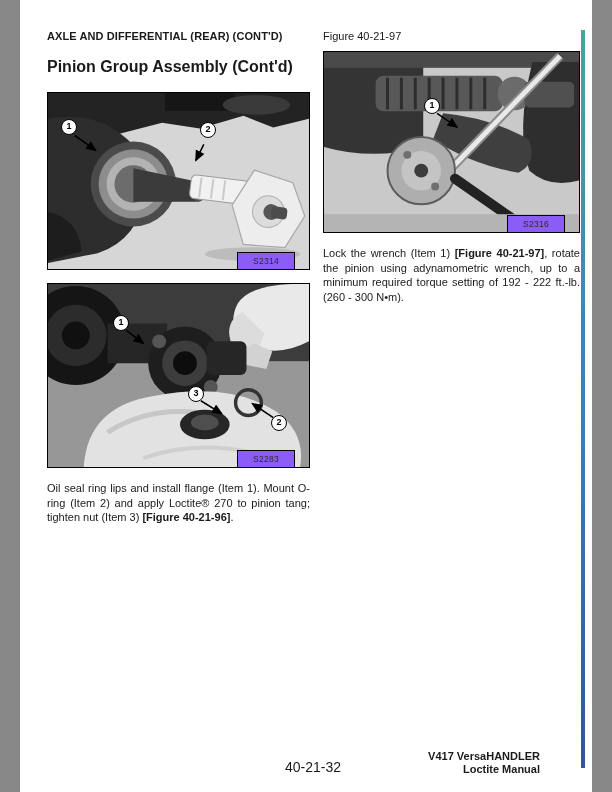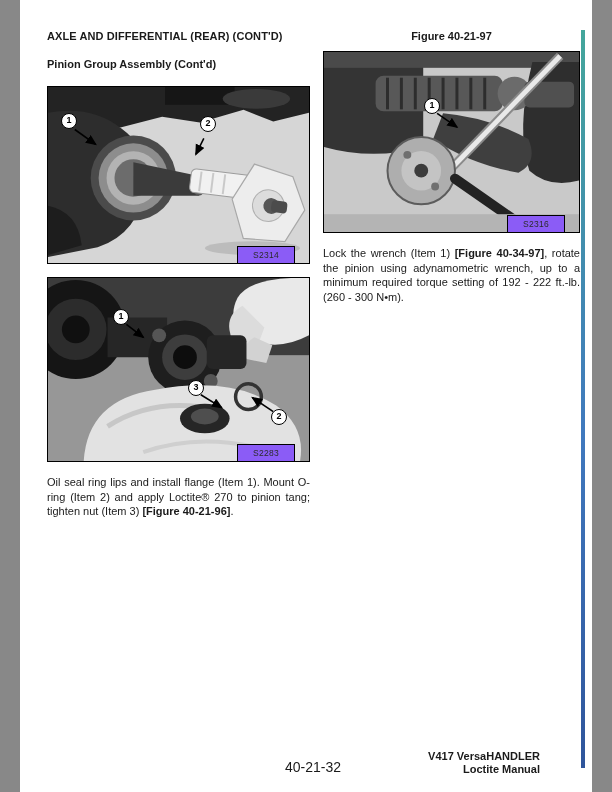--- a/index.html
+++ b/index.html
@@ -6,22 +6,22 @@
   html,body { background:#888; }
   .page {
     position:relative; width:572px; height:792px; margin:0 auto;
     background:#ffffff; overflow:hidden;
     font-family:"Liberation Sans","DejaVu Sans",sans-serif;
     color:#1a1a1a;
   }
   .col-left  { position:absolute; left:27px;  top:30px; width:263px; }
   .col-right { position:absolute; left:303px; top:30px; width:257px; }
   .h-section { font-size:11px; font-weight:bold; letter-spacing:.1px; margin-bottom:16px; }
-  .h-sub     { font-size:11px; font-weight:bold; margin-bottom:16px; }
-  .fig-caption { font-size:11px; font-weight:bold; margin-bottom:9px;text-align:center; }
+  .h-sub     { font-size:16px; font-weight:bold; margin-bottom:16px; }
+  .fig-caption { font-size:11px; font-weight:normal; margin-bottom:9px; }
   .para { font-size:11px; line-height:14.5px; text-align:justify; margin-bottom:17px; }
   .para .figref { font-weight:bold; }
   .figure-box {
     position:relative; border:1px solid #000; background:#d8d8d8;
     margin-bottom:13px; overflow:hidden;
   }
   .figure-box svg { display:block; width:100%; height:100%; }
   .photo-label {
     position:absolute; right:14px; bottom:0; width:58px; height:17px;
     background:#8b5cf6; border:1px solid #000; border-bottom:none;
@@ -193,21 +193,21 @@
 
         <rect x="0" y="164" width="257" height="18" fill="#b4b4b4"></rect>
 
         <line x1="114" y1="62" x2="134" y2="76" stroke="#000" stroke-width="1.6" marker-end="url(#ah1)"></line>
       </svg>
       <div class="callout" style="left:100px; top:46px;">1</div>
       <div class="photo-label">S2316</div>
     </div>
 
     <p class="para">
-      <span>Lock the wrench (Item 1) </span><span class="figref">[Figure 40-34-97]</span><span>, rotate the pinion using adynamometric wrench, up to a minimum required torque setting of 192 - 222 ft.-lb. (260 - 300 N•m).</span>
+      <span>Lock the wrench (Item 1) </span><span class="figref">[Figure 40-21-97]</span><span>, rotate the pinion using adynamometric wrench, up to a minimum required torque setting of 192 - 222 ft.-lb. (260 - 300 N•m).</span>
     </p>
 
   </div>
 
   <div class="footer-page">40-21-32</div>
 
   <div class="footer-manual">
     <div>V417 VersaHANDLER</div>
     <div>Loctite Manual</div>
   </div>

